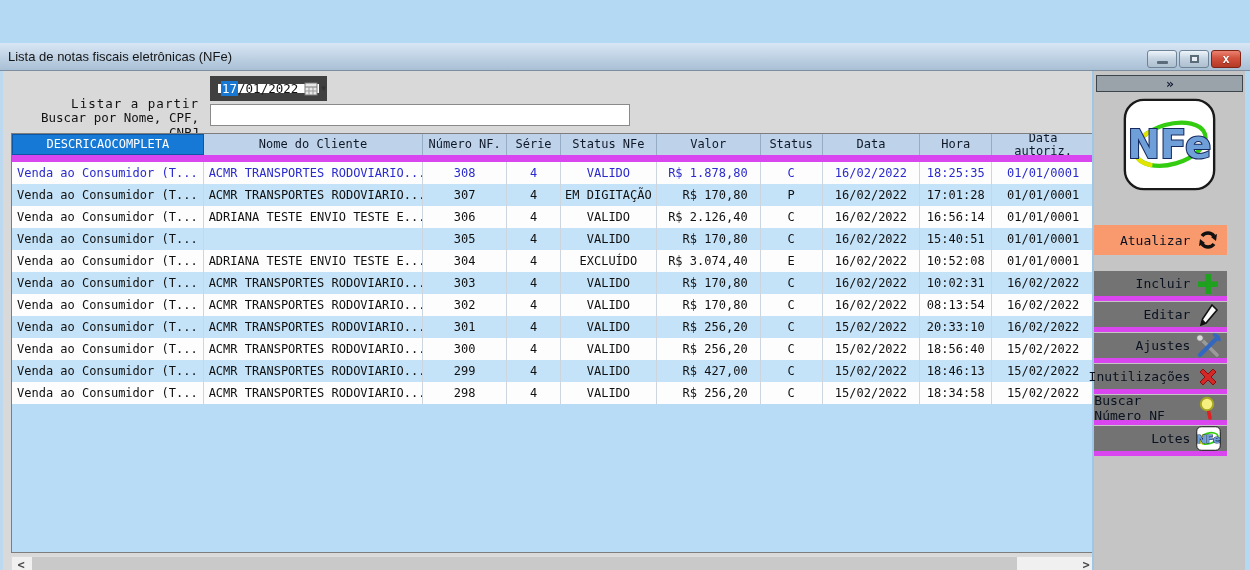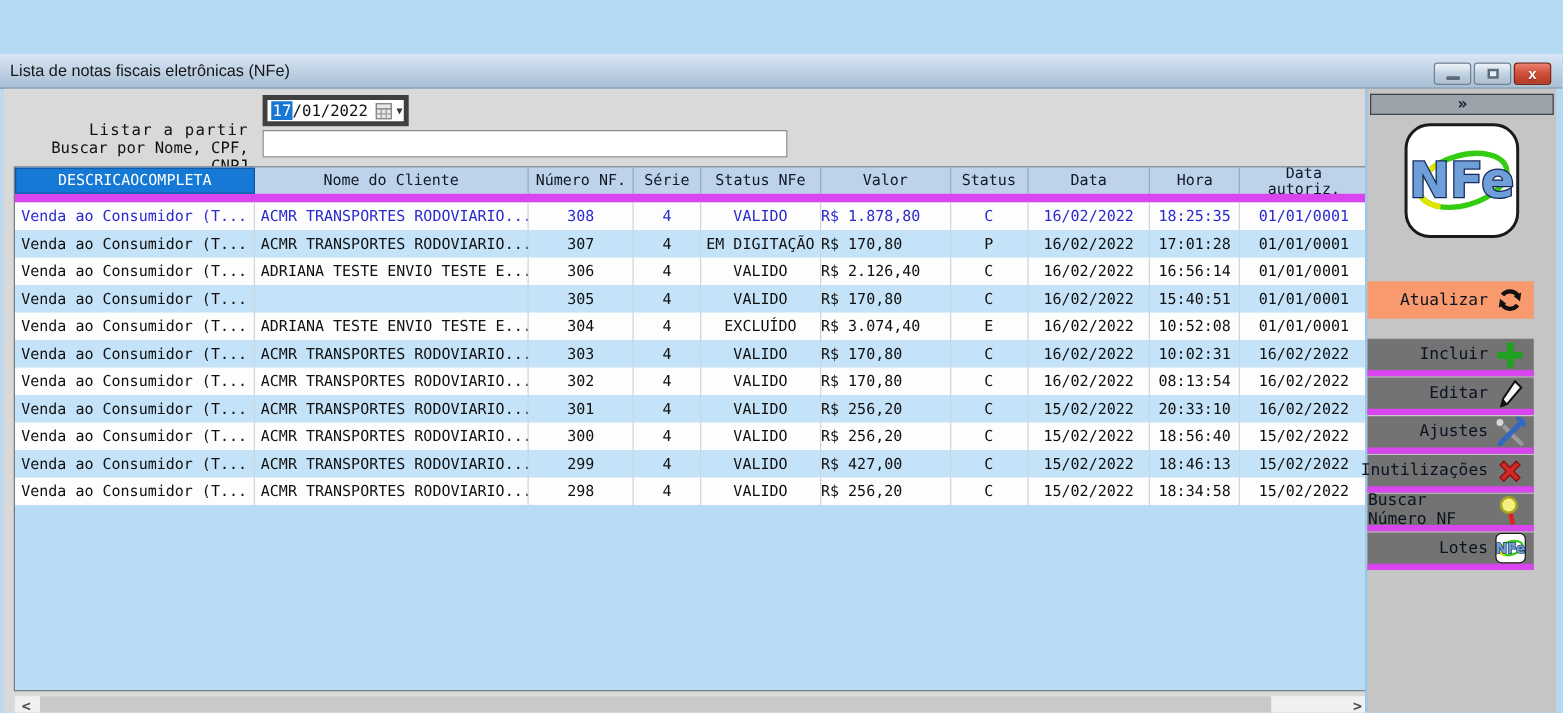--- a/index.html
+++ b/index.html
@@ -31,21 +31,21 @@
   
   .frame { display:flex; height:542px; border-left:3px solid #bcd9f0; border-bottom:4px solid #b4d9f2; }
   .main { position:relative; width:1092px; background:#d9d9d9; }
 
   
   .flabel { position:absolute; font-size:12.5px; color:#111; text-align:right; width:190px; left:6px; }
   .lbl1 { top:25px; letter-spacing:1px; }
   .lbl2 { top:39px; }
   .datefield {
     position:absolute; left:207px; top:5px; width:117px; height:25px;
-    background:#fff; border:4px solid #404040; display:flex; align-items:center; padding-left:3px;
+    background:#fff; border:8px solid #404040; display:flex; align-items:center; padding-left:3px;
   }
   .datefield .sel { background:#1778d4; color:#fff; font-size:12.5px; padding:0 1px; }
   .datefield .rest { font-size:12.5px; color:#111; }
   .datefield .cal { margin-left:6px; display:flex; align-items:center; }
   .datefield .arrow { font-size:8px; color:#333; margin-left:3px; }
   .searchfield {
     position:absolute; left:207px; top:33px; width:420px; height:22px;
     background:#fff; border:1px solid #8a8a8a; font:12px "DejaVu Sans Mono",monospace; padding:0 4px;
   }
 
@@ -63,21 +63,21 @@
   .grid-row { display:flex; height:22px; }
   .grid-row.plain { background:#fdfdfd; }
   .grid-row.stripe { background:#c5e3f8; }
   .grid-row.selected .cell { color:#2a2ace; }
   .cell {
     font-size:12px; color:#101010; line-height:22px; white-space:nowrap; overflow:hidden;
     border-right:1px solid #cdd6de;
   }
   .al { text-align:left; padding-left:5px; }
   .ac { text-align:center; }
-  .ar { text-align:left; padding-right:24px; }
+  .ar { text-align:right; padding-right:12px; }
 
   
   .hscroll {
     position:absolute; left:8px; top:485px; width:1085px; height:17px;
     background:#f0f0f0; border:1px solid #dcdcdc; display:flex; align-items:center;
   }
   .scr-arrow { width:18px; text-align:center; font-size:12px; font-weight:bold; color:#4a4a4a; cursor:default; }
   .scr-thumb { position:absolute; left:20px; width:985px; height:15px; background:#c9c9c9; }
   .scr-arrow.right { position:absolute; right:0; }
 

